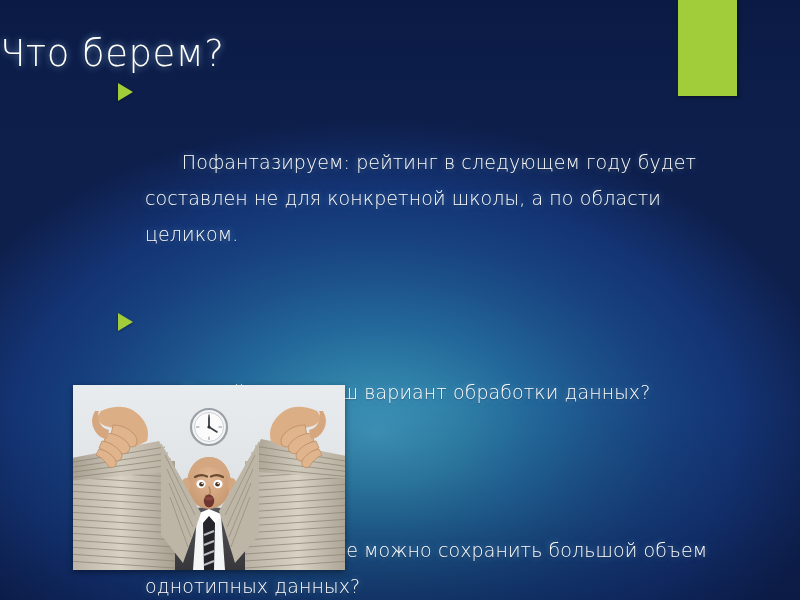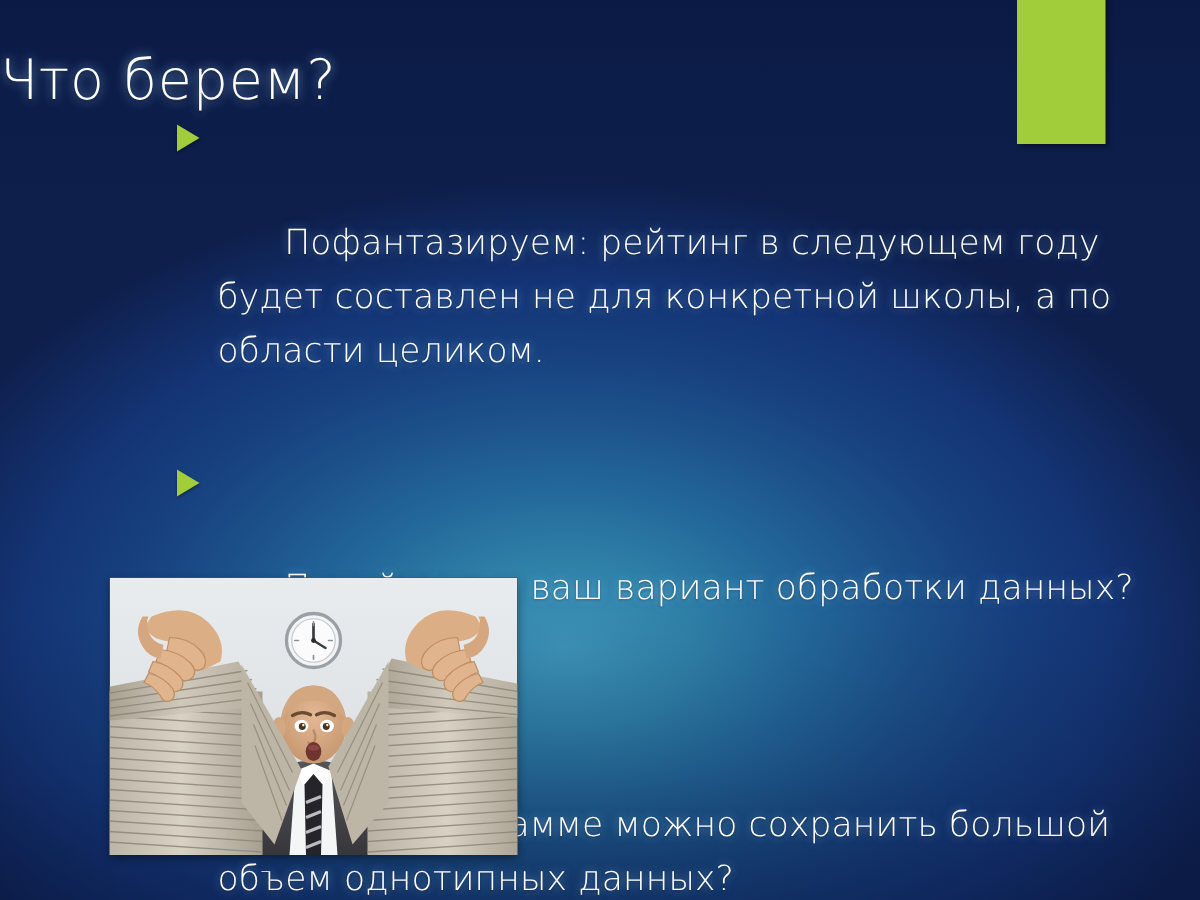--- a/index.html
+++ b/index.html
@@ -78,21 +78,21 @@
     z-index: 4;
   }
   .bullet-row {
     position: relative;
     display: block;
     padding-left: 33px;
     margin-bottom: 14px;
     color: #ffffff;
     font-family: "DejaVu Sans", sans-serif;
     font-weight: 300;
-    font-size: 23px;
+    font-size: 19px;
     line-height: 36px;
     letter-spacing: 0.1px;
     text-shadow: 0 0 6px rgba(150,210,255,0.55), 0 1px 2px rgba(0,0,0,0.4);
     white-space: pre-wrap;
   }
   .bullet-row:last-child { margin-bottom: 0; }
   .bullet-marker {
     position: absolute;
     left: 6px;
     top: 11px;

